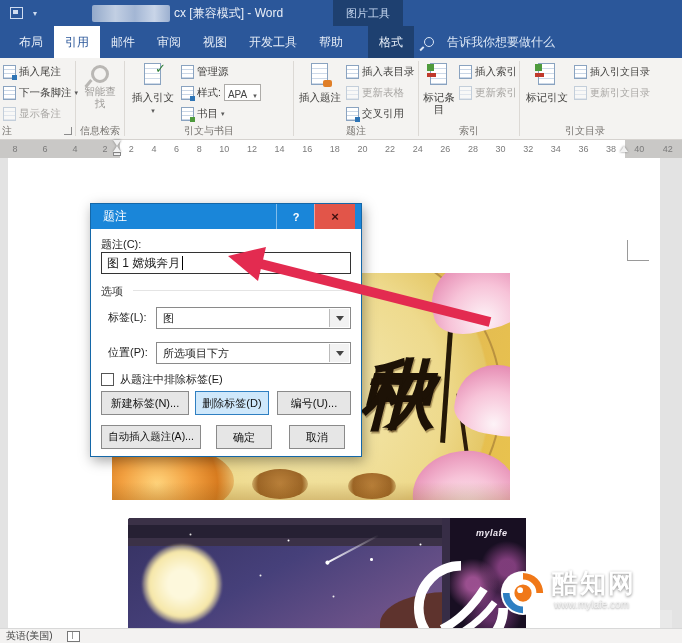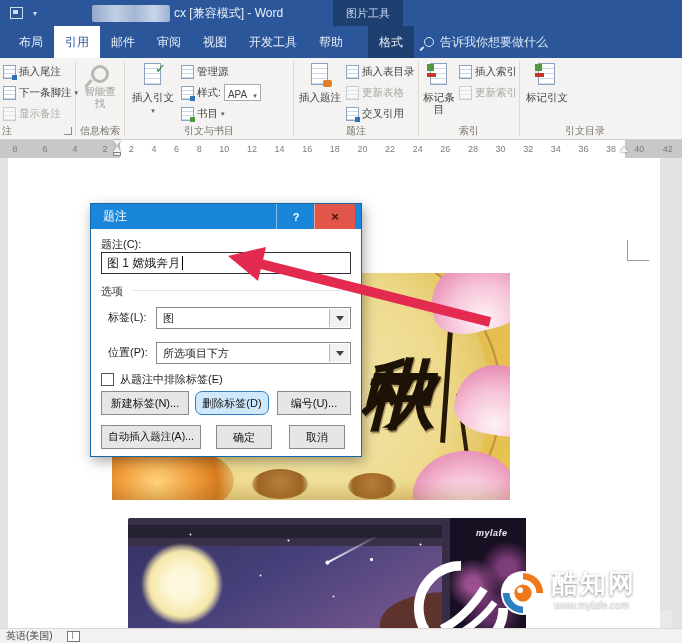--- a/index.html
+++ b/index.html
@@ -17,21 +17,21 @@
             background:linear-gradient(90deg,#93a9ca,#c2cfe3 30%,#a3b6d4 55%,#c9d5e8 80%,#9cb0d0);}
   .tb-title{margin-left:4px;color:#e9eef7;font-size:12px;white-space:nowrap;}
   .ctx-header{position:absolute;left:333px;top:0;width:70px;height:26px;background:#1e4070;
               color:#c8d9f2;font-size:11px;display:flex;align-items:center;justify-content:center;}
 
   
   .tabrow{position:absolute;left:0;top:26px;width:682px;height:32px;background:#2b579a;display:flex;align-items:stretch;padding-left:8px;box-sizing:border-box;}
   .tab{padding:0 11px;line-height:32px;font-size:12px;color:#e6edf7;white-space:nowrap;}
   .tab.active{background:#fff;color:#2b579a;}
   .tab.context{background:#1e4070;margin-left:14px;}
-  .tellme{display:flex;align-items:center;gap:6px;margin-left:10px;color:#dbe6f5;font-size:12px;}
+  .tellme{display:flex;align-items:center;gap:13px;margin-left:10px;color:#dbe6f5;font-size:12px;}
   .mag-sm{width:8px;height:8px;border:1.5px solid #dbe6f5;border-radius:50%;position:relative;}
   .mag-sm::after{content:'';position:absolute;left:-4px;top:8px;width:1.5px;height:5px;background:#dbe6f5;transform:rotate(45deg);}
 
   
   .ribbon{position:absolute;left:0;top:58px;width:682px;height:82px;background:#f4f3f1;border-bottom:1px solid #d5d2cf;
           display:flex;box-sizing:border-box;}
   .rg{position:relative;height:100%;box-sizing:border-box;padding:3px 1px 13px;}
   .vsep{width:1px;background:#dcd9d5;margin:3px 1px;}
   .glabel{position:absolute;left:2px;right:2px;bottom:1px;text-align:center;font-size:10px;color:#76736f;
           display:flex;justify-content:center;gap:4px;align-items:center;}
@@ -326,20 +326,30 @@
 
     <div class="rg rgflex" style="width:128px;">
       <div class="bbtn" style="width:50px;">
         <span class="icbig">
             <span class="pg"></span>
             <span class="mark-g"></span>
             <span class="mark-r"></span>
           </span>
         <span>标记引文</span>
       </div>
+      <div class="scol" style="width:76px;font-size:10px;">
+        <div class="sbtn" style="font-size:10px;">
+          <span class="ic ic-doc"></span>
+          <span>插入引文目录</span>
+        </div>
+        <div class="sbtn disabled" style="font-size:10px;">
+          <span class="ic ic-doc"></span>
+          <span>更新引文目录</span>
+        </div>
+      </div>
       <div class="glabel">
           <span>引文目录</span>
         </div>
     </div>
 
   </div>
 
   <div class="ruler">
     <div class="r-seg r-left">
 
@@ -447,21 +457,21 @@
             <i></i>
           </span>
       </div>
 
       <div class="chk-row">
         <span class="chk-box"></span>
         <span>从题注中排除标签(E)</span>
       </div>
 
       <div class="dbtn" style="left:10px;top:187px;width:88px;">新建标签(N)...</div>
-      <div class="dbtn hl" style="left:104px;top:187px;width:74px;border-radius:7px;">删除标签(D)</div>
+      <div class="dbtn hl" style="left:104px;top:187px;width:74px;">删除标签(D)</div>
       <div class="dbtn" style="left:186px;top:187px;width:74px;">编号(U)...</div>
 
       <div class="dbtn" style="left:10px;top:221px;width:100px;font-size:10.5px;">自动插入题注(A)...</div>
       <div class="dbtn" style="left:125px;top:221px;width:56px;">确定</div>
       <div class="dbtn" style="left:198px;top:221px;width:56px;">取消</div>
     </div>
 
     <svg class="arrow-svg" viewBox="0 0 682 470" xmlns="http://www.w3.org/2000/svg">
       <line x1="490" y1="164" x2="261" y2="106" stroke="#e32b50" stroke-width="10"></line>
       <polygon points="228,98 266,89 258,123" fill="#e32b50"></polygon>

